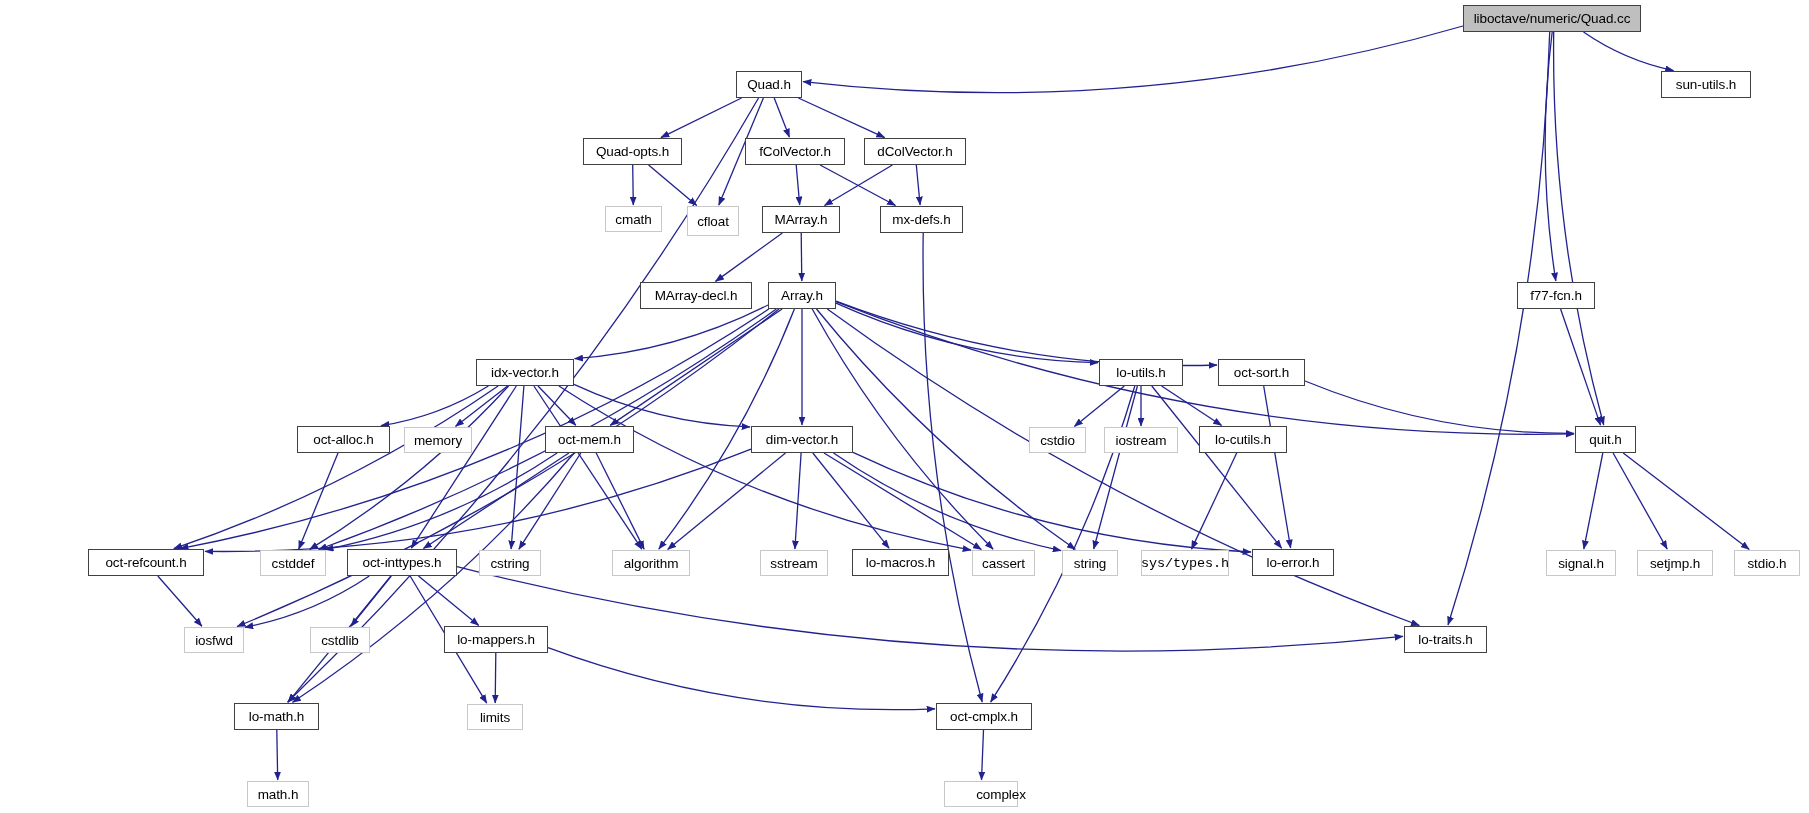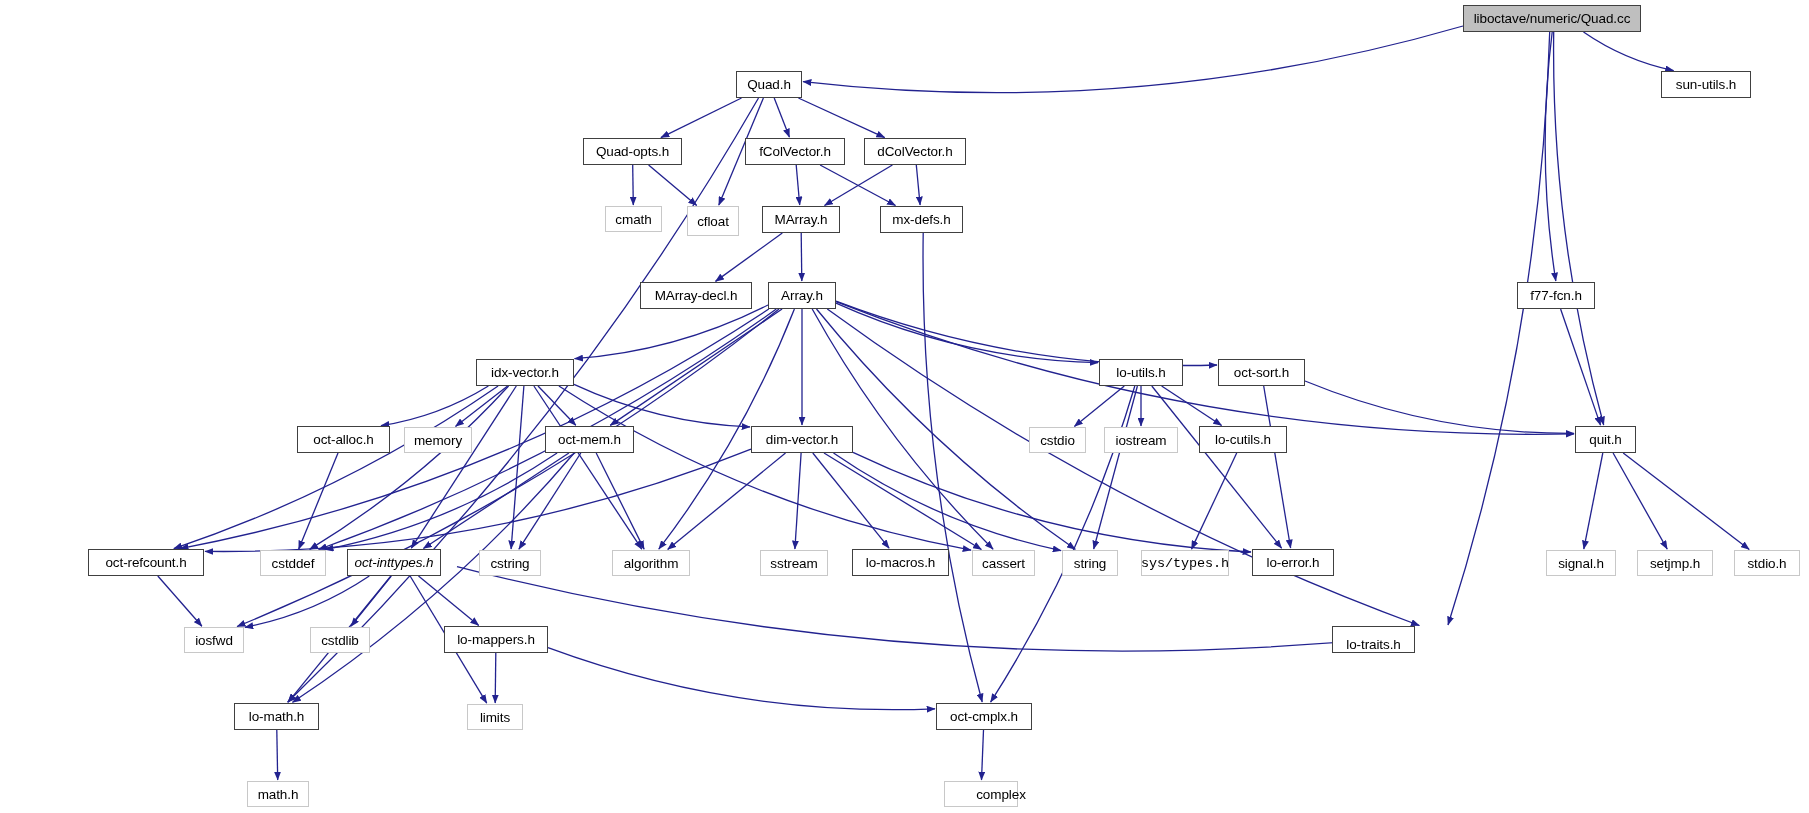--- a/index.html
+++ b/index.html
@@ -190,21 +190,21 @@
       </div>
       <div class="node hdr" style="left: 1199px; top: 426px; width: 88px; height: 27px;">
         <span>lo-cutils.h</span>
       </div>
       <div class="node hdr" style="left: 88px; top: 549px; width: 116px; height: 27px;">
         <span>oct-refcount.h</span>
       </div>
       <div class="node sys" style="left: 260px; top: 550px; width: 66px; height: 26px;">
         <span>cstddef</span>
       </div>
-      <div class="node hdr" style="left: 347px; top: 549px; width: 94px; height: 27px; font-style: italic;">
+      <div class="node hdr" style="left: 347px; top: 549px; width: 110px; height: 27px;">
         <span>oct-inttypes.h</span>
       </div>
       <div class="node sys" style="left: 479px; top: 550px; width: 62px; height: 26px;">
         <span>cstring</span>
       </div>
       <div class="node sys" style="left: 612px; top: 550px; width: 78px; height: 26px;">
         <span>algorithm</span>
       </div>
       <div class="node sys" style="left: 760px; top: 550px; width: 68px; height: 26px;">
         <span>sstream</span>
@@ -235,21 +235,21 @@
       </div>
       <div class="node sys" style="left: 184px; top: 627px; width: 60px; height: 26px;">
         <span>iosfwd</span>
       </div>
       <div class="node sys" style="left: 310px; top: 627px; width: 60px; height: 26px;">
         <span>cstdlib</span>
       </div>
       <div class="node hdr" style="left: 444px; top: 626px; width: 104px; height: 27px;">
         <span>lo-mappers.h</span>
       </div>
-      <div class="node hdr" style="left: 1332px; top: 626px; width: 83px; height: 27px; align-items: flex-end;">
+      <div class="node hdr" style="left: 1404px; top: 626px; width: 83px; height: 27px;">
         <span>lo-traits.h</span>
       </div>
       <div class="node hdr" style="left: 234px; top: 703px; width: 85px; height: 27px;">
         <span>lo-math.h</span>
       </div>
       <div class="node sys" style="left: 467px; top: 704px; width: 56px; height: 26px;">
         <span>limits</span>
       </div>
       <div class="node hdr" style="left: 936px; top: 703px; width: 96px; height: 27px;">
         <span>oct-cmplx.h</span>

